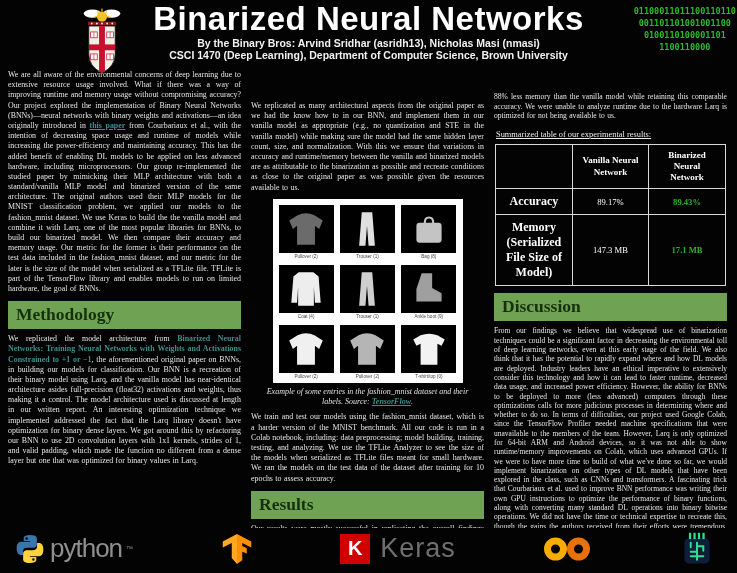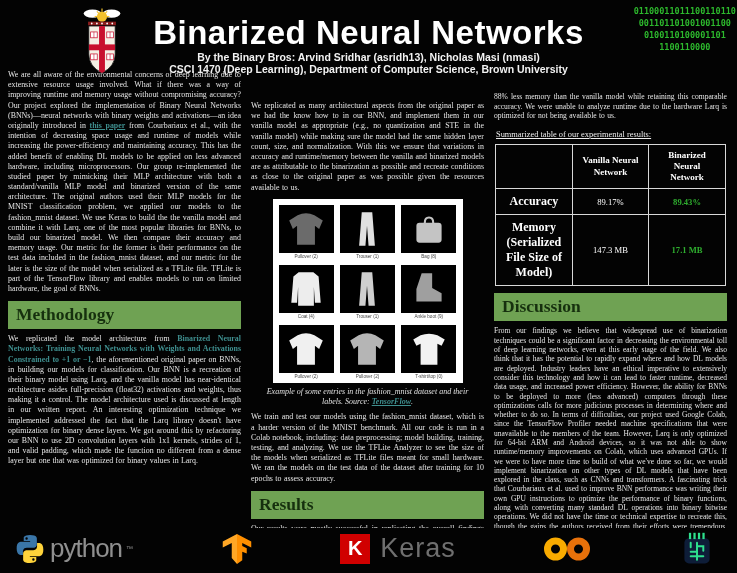--- a/index.html
+++ b/index.html
@@ -7,21 +7,21 @@
   body {
     background:#030303;
     font-family:"Liberation Serif", serif;
     position:relative;
     overflow:hidden;
     color:#e3e3e3;
   }
   
   .header { position:relative; height:66px; }
   .crest { position:absolute; left:80px; top:5px; width:44px; height:70px; z-index:3; }
-  .header-center { text-align:center; padding-top:16px; }
+  .header-center { text-align:center; padding-top:2px; }
   .title {
     font-family:"Liberation Sans", sans-serif; font-weight:bold;
     font-size:33px; color:#ffffff; letter-spacing:.5px; line-height:1.05;
   }
   .byline, .affiliation {
     font-family:"Liberation Sans", sans-serif; font-weight:bold;
     font-size:10.5px; color:#f2f2f2; line-height:1.2;
   }
   .binary {
     position:absolute; right:1px; top:6px;

